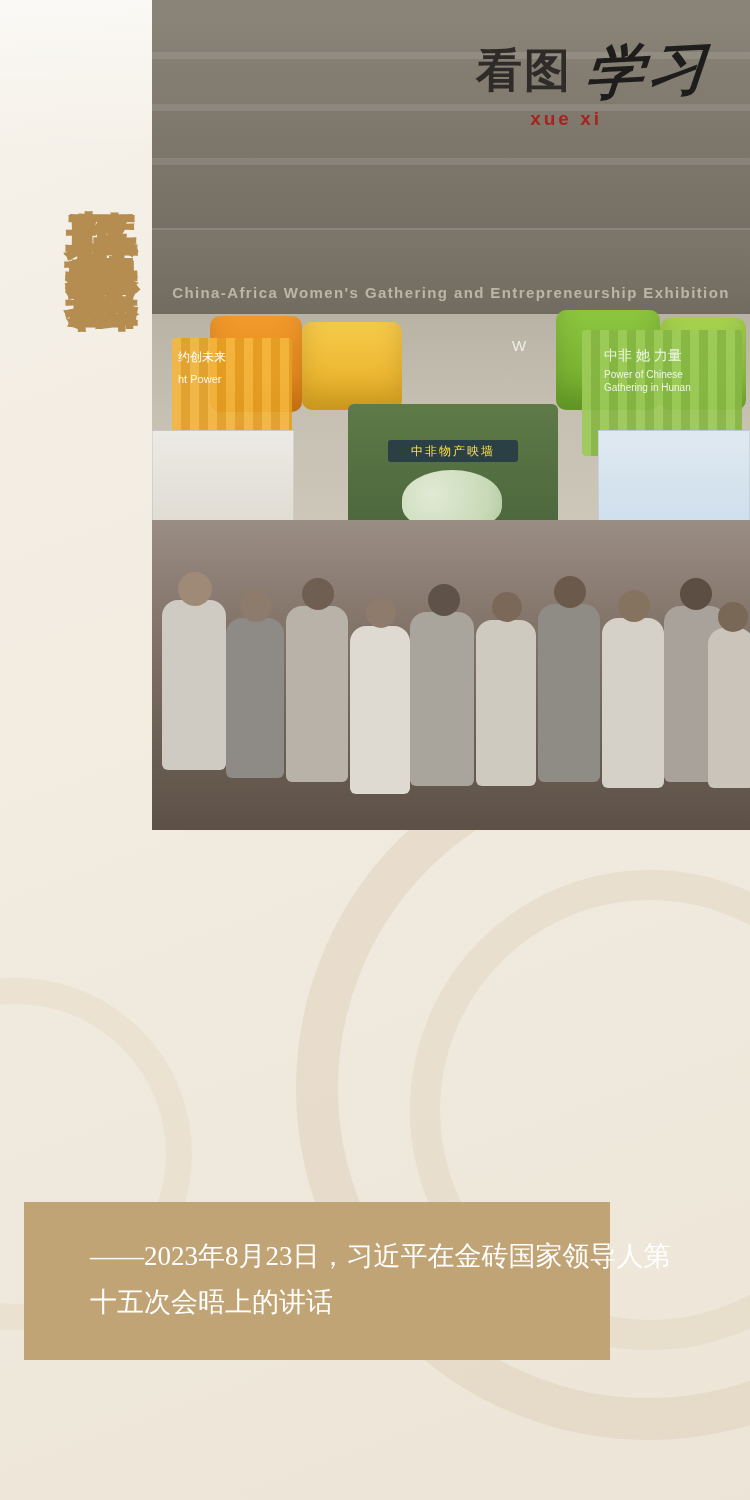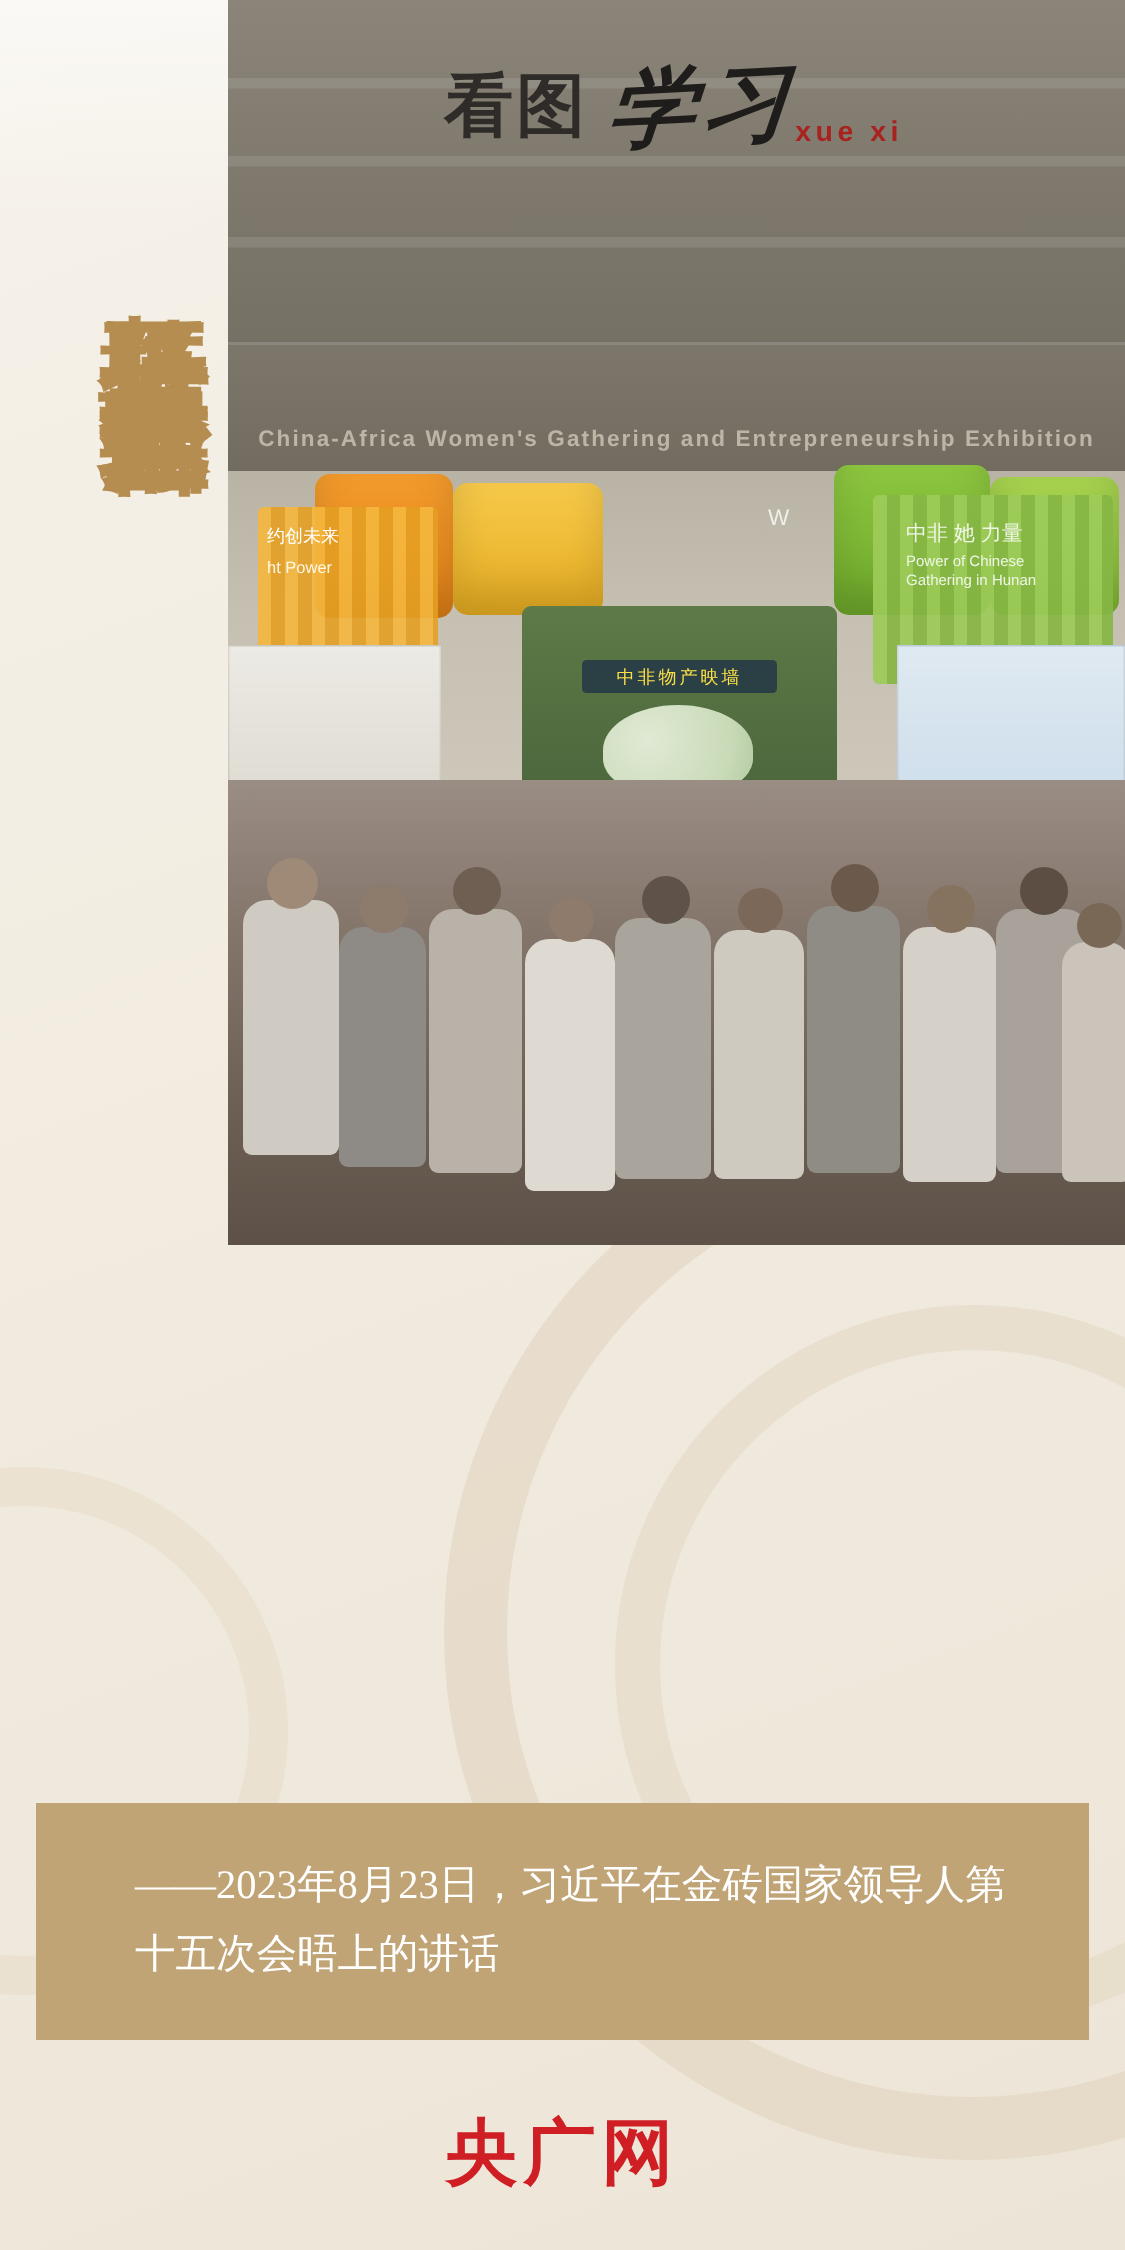--- a/index.html
+++ b/index.html
@@ -48,21 +48,21 @@
     background: linear-gradient(180deg, rgba(255,255,255,0.55), rgba(255,255,255,0));
     pointer-events: none;
   }
 
   
   .header {
     position: absolute;
     top: 42px;
     right: 40px;
     display: flex;
-    flex-direction: row;
+    flex-direction: column;
     align-items: flex-end;
     z-index: 6;
   }
   .logo-row {
     display: flex;
     align-items: center;
     gap: 14px;
   }
   .logo-kan {
     font-family: "Liberation Serif", "DejaVu Serif", serif;
@@ -274,21 +274,21 @@
     color: #1f1d1b;
     text-align: justify;
     z-index: 5;
   }
 
   
   .source-band {
     position: absolute;
     left: 24px;
     top: 1202px;
-    width: 702px;
+    width: 586px;
     height: 158px;
     background: #c0a475;
     z-index: 4;
   }
   .source-text {
     position: absolute;
     left: 66px;
     top: 32px;
     width: 600px;
     font-family: "Liberation Serif", "DejaVu Serif", serif;
@@ -400,17 +400,14 @@
     <div class="head" style="left:528px; top:578px; width:32px; height:32px; background:#5c4e42;"></div>
     <div class="body-blob" style="left:556px; top:628px; width:46px; height:160px; background:#cac4ba;"></div>
     <div class="head" style="left:566px; top:602px; width:30px; height:30px; background:#7a6856;"></div>
   </div>
 
 
   <div class="source-band">
     <div class="source-text">——2023年8月23日，习近平在金砖国家领导人第十五次会晤上的讲话</div>
   </div>
 
-  <div class="footer">
-    <span class="footer-logo">央广网</span>
-  </div>
 
 </div>
 
 </body></html>

